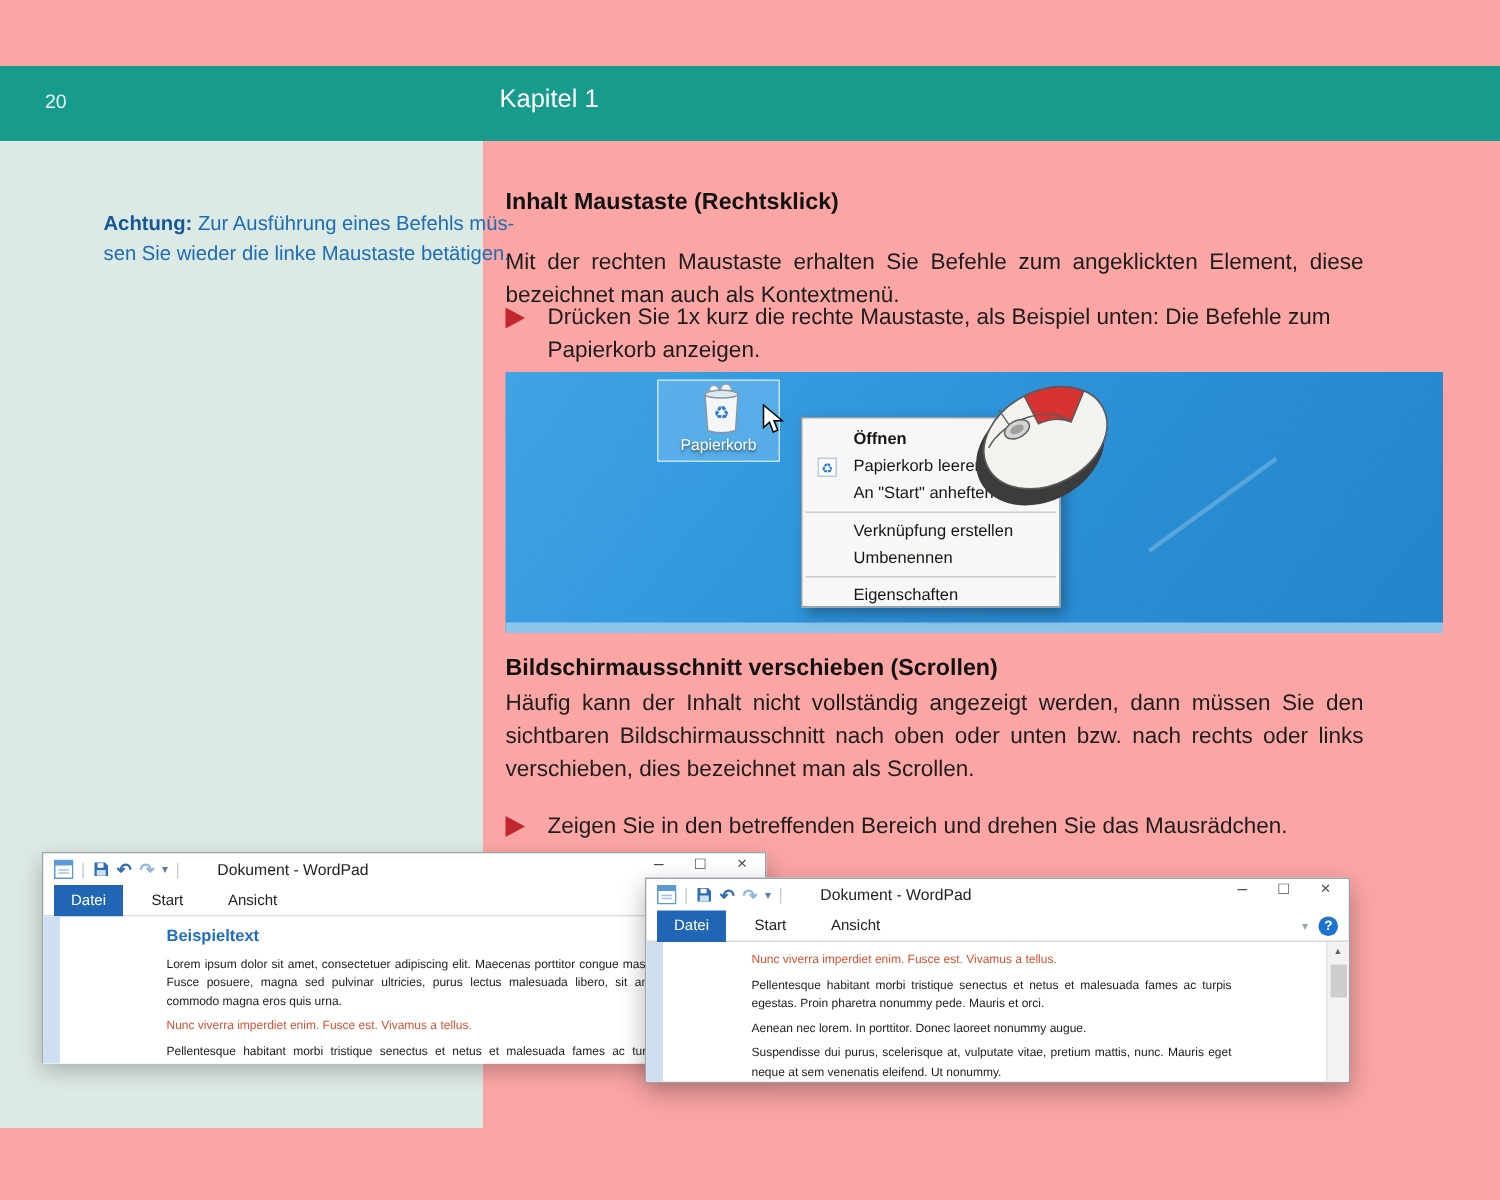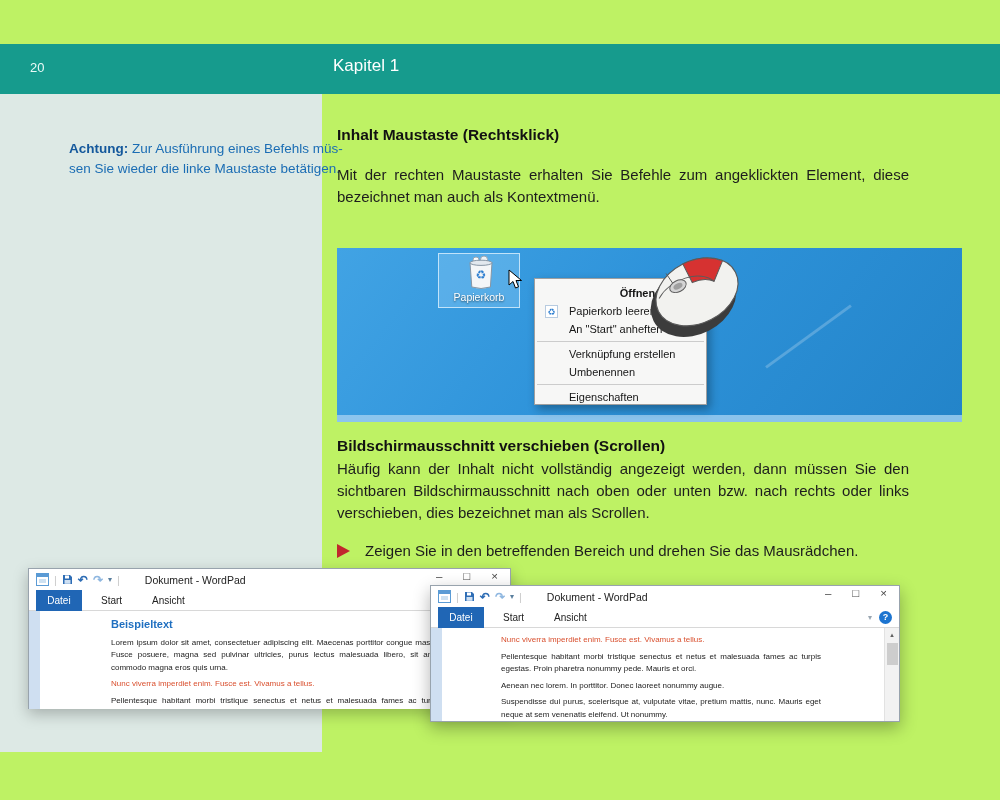--- a/index.html
+++ b/index.html
@@ -1,17 +1,17 @@
 <!DOCTYPE html>
 <html><head>
 <meta charset="utf-8">
 <style>
   * { margin:0; padding:0; box-sizing:border-box; }
   html,body { background:#fff; }
-  .page { position:relative; width:1000px; height:800px; background:#bef264;
+  .page { position:relative; width:1000px; height:800px; background:#fca5a5;
           font-family:"Liberation Sans", sans-serif; overflow:hidden; }
 
   
   .chap-band { position:absolute; left:0; top:44px; width:1000px; height:50px; background:#169b8d; }
   .page-num  { position:absolute; left:30px; top:16px; color:#eafaf7; font-size:13px; }
   .chap-title{ position:absolute; left:333px; top:12px; color:#ffffff; font-size:17px; }
 
   .sidebar { position:absolute; left:0; top:94px; width:322px; height:658px; background:#dde9e5; }
   .note { position:absolute; left:25px; top:45px; width:278px; font-size:13.5px; line-height:20px; color:#1b6db4;margin-left:44px; }
   .note .lbl { font-weight:bold; color:#14589c; }
@@ -32,21 +32,21 @@
                 background:rgba(255,255,255,.22); transform:rotate(54deg); }
   .sel { position:absolute; left:101px; top:5px; width:82px; height:55px;
          background:rgba(150,210,250,.35); border:1px solid rgba(228,244,255,.75); }
   .bin { position:absolute; left:126px; top:7px; }
   .bin-label { position:absolute; left:99px; top:43px; width:86px; text-align:center; color:#fff;
                font-size:10.5px; text-shadow:0 1px 2px rgba(0,0,0,.55); }
   .cursor { position:absolute; left:171px; top:21px; z-index:7; }
   .cmenu { position:absolute; left:197px; top:30px; width:173px; height:127px; z-index:4;
            background:#f7f7f6; border:1px solid #9f9f9f; box-shadow:3px 4px 9px rgba(0,0,0,.32); padding-top:5px; }
   .ci { position:relative; height:18px; line-height:18px; padding-left:34px; font-size:11px; color:#161616; white-space:nowrap; }
-  .ci.bold { font-weight:bold;text-align:center; }
+  .ci.bold { font-weight:bold; }
   .ci-ic { position:absolute; left:10px; top:2.5px; width:13px; height:13px; background:#fff;
            border:1px solid #b7cbe0; font-size:9px; line-height:12px; text-align:center; color:#2f7fd0; }
   .csep { height:1px; background:#cccccc; margin:3px 2px; }
   .mouse { position:absolute; left:300px; top:0px; z-index:6; overflow:visible; }
 
   
   .winclip { position:absolute; left:28px; top:568px; width:483px; height:141px; overflow:hidden;
              z-index:20; box-shadow:0 5px 14px rgba(0,0,0,.25); }
   .win { background:#fff; border:1px solid #98a3ad; }
   .win-left-inner { width:483px; height:162px; }
@@ -95,20 +95,24 @@
     <span class="page-num">20</span>
     <span class="chap-title">Kapitel 1</span>
   </div>
 
   <div class="sidebar">
     <p class="note"><span class="lbl">Achtung:</span><span> Zur Ausführung eines Befehls müs-</span><span class="l2">sen Sie wieder die linke Maustaste betätigen.</span></p>
   </div>
 
   <h2 class="h-sec" style="top:126px">Inhalt Maustaste (Rechtsklick)</h2>
   <p class="body-p" style="top:164px">Mit der rechten Maustaste erhalten Sie Befehle zum angeklickten Element, diese bezeichnet man auch als Kontextmenü.</p>
+  <div class="bullet" style="top:201px">
+    <span class="tri"></span>
+    <span class="bullet-text">Drücken Sie 1x kurz die rechte Maustaste, als Beispiel unten: Die Befehle zum Papierkorb anzeigen.</span>
+  </div>
 
   <div class="desktop">
     <div class="desk-beam"></div>
     <div class="desk-strip"></div>
 
     <div class="sel"></div>
     <svg class="bin" width="36" height="36" viewBox="0 0 36 36">
       <circle cx="13" cy="5" r="3" fill="#fdfdfd" stroke="#9aa6b2"></circle>
       <circle cx="21" cy="4.5" r="3.5" fill="#eef2f6" stroke="#9aa6b2"></circle>
       <path d="M7 8 L29 7.5 L27.4 32 Q18 35 8.8 32 Z" fill="#f4f6f8" stroke="#8796a5"></path>

